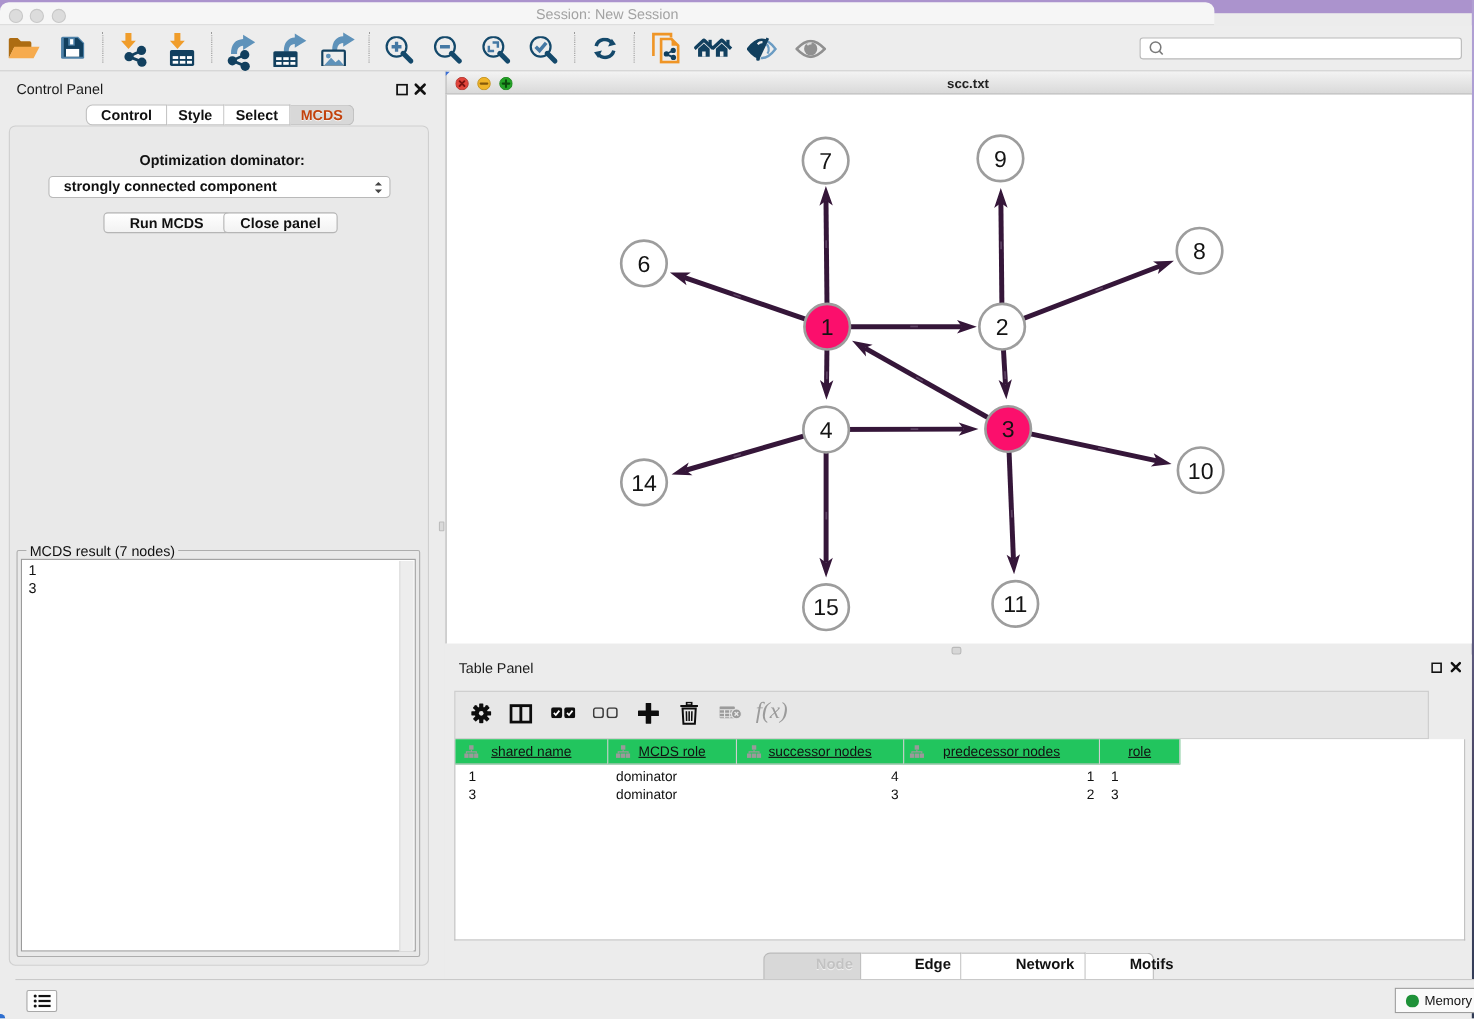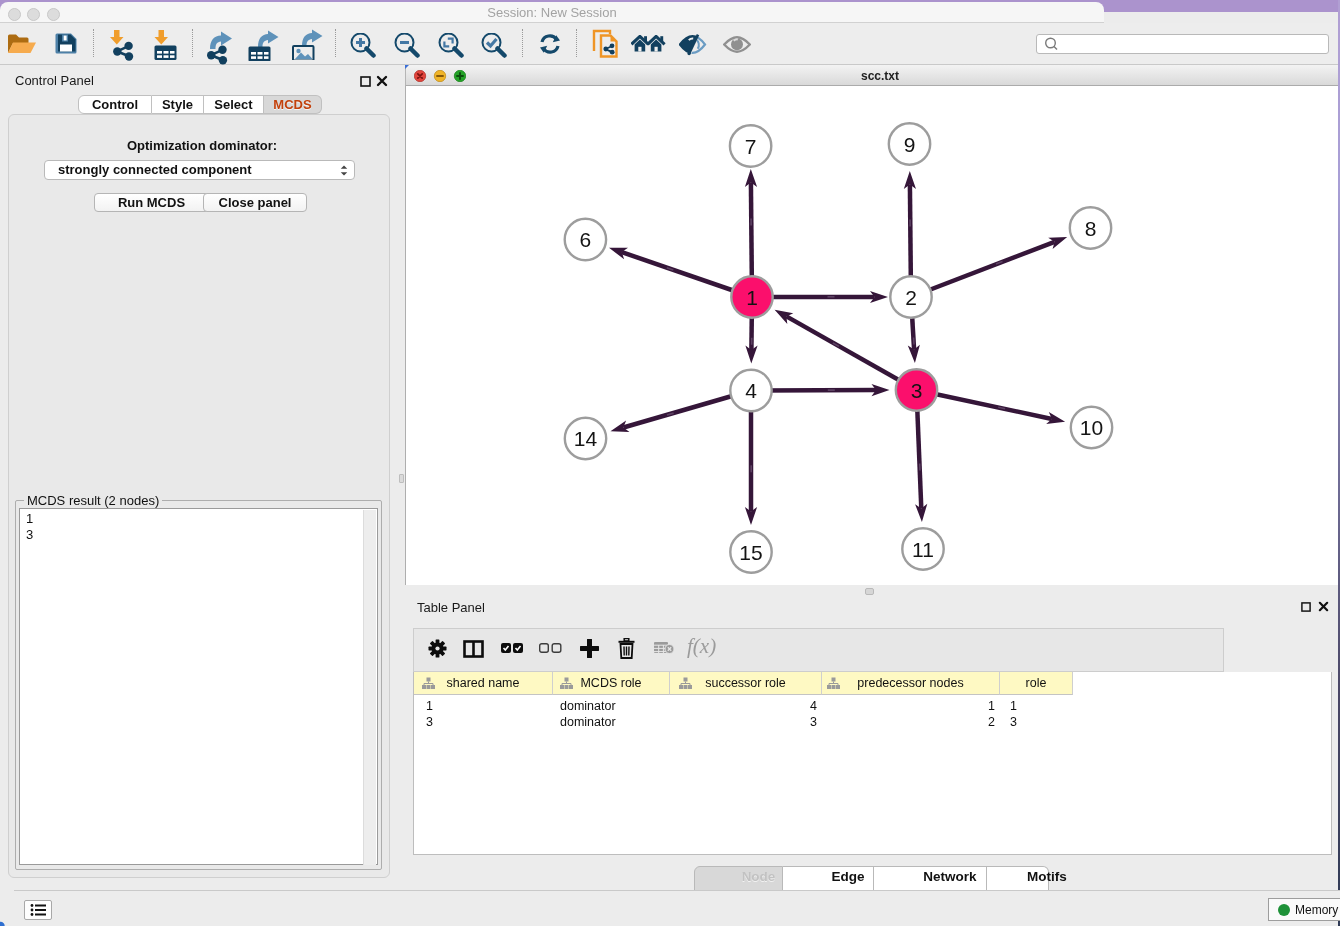--- a/index.html
+++ b/index.html
@@ -34,23 +34,23 @@
 #grpText { position:absolute; left:6px; top:2px; font-size:13px; color:#111; line-height:16px; }
 #grpScroll { position:absolute; right:1px; top:1px; width:13px; height:355px; background:#ededed; border-left:1px solid #dcdcdc; }
 
 #frame { left:405px; top:65px; width:1016px; height:520px; }
 #ftitle { position:absolute; left:0; top:0; width:933px; height:21px; background:linear-gradient(#f3f3f3,#d9d9d9); border-bottom:1px solid #ababab; border-left:1px solid #b5b5b5; }
 #ftext { position:absolute; top:4px; left:8px; width:100%; text-align:center; font-size:12px; font-weight:bold; color:#222; }
 #canvas { position:absolute; left:0; top:21px; width:933px; height:499px; background:#fff; border-left:1px solid #aeaeae; }
 
 #tp { left:405px; top:595px; width:933px; height:295px; background:#ececec; }
 #tpTitle { position:absolute; left:12px; top:5px; font-size:13px; color:#1a1a1a; }
-#tpToolbar { position:absolute; left:8px; top:33px; width:811px; height:44px; background:#e7e7e7; border:1px solid #cdcdcd; }
+#tpToolbar { position:absolute; left:8px; top:33px; width:886px; height:44px; background:#e7e7e7; border:1px solid #cdcdcd; }
 #tpTable { position:absolute; left:8px; top:77px; width:919px; height:183px; background:#fff; border:1px solid #bdbdbd; border-top:none; }
-.th { position:absolute; top:0; height:23px; background:#fef9c3; border-right:1px solid #cfcfcf; border-bottom:1px solid #c4c4c4; font-size:12.5px; color:#111; text-align:center; line-height:22px; }
+.th { position:absolute; top:0; height:23px; background:#22c55e; border-right:1px solid #cfcfcf; border-bottom:1px solid #c4c4c4; font-size:12.5px; color:#111; text-align:center; line-height:22px;text-decoration:underline; }
 .hicon { position:absolute; top:5px; }
 .td { position:absolute; font-size:12.5px; color:#111; height:16px; line-height:16px; }
 .btab2 { font-size:13.5px; font-weight:bold; color:#111; background:#fff; border:1px solid #b9b9b9; border-left:none; height:32px; line-height:19px; text-align:center;padding-left:40px; }
 
 #status { left:0; top:890px; width:1338px; height:28px; background:#ececec; border-top:1px solid #c9c9c9;margin-left:14px; }
 #listbtn { position:absolute; left:10px; top:9px; width:28px; height:20px; background:#fdfdfd; border:1px solid #a8a8a8; border-radius:2px; }
 #membtn { position:absolute; left:1254px; top:7px; width:75px; height:23px; background:#fafafa; border:1px solid #9d9d9d; font-size:12px; color:#111; }
 </style>
 </head>
 <body>
@@ -250,21 +250,21 @@
   <div id="optlabel">Optimization dominator:</div>
   <div id="combo">strongly connected component
     <svg width="10" height="13" style="position:absolute;right:5px;top:3px" viewBox="0 0 10 14">
         <path d="M1.5 5 L5 1.5 L8.5 5 Z" fill="#444"></path>
         <path d="M1.5 9 L5 12.5 L8.5 9 Z" fill="#444"></path>
       </svg>
   </div>
   <div class="btn" style="left:94px; width:115px;">Run MCDS</div>
   <div class="btn" style="left:203px; width:104px;">Close panel</div>
   <div id="grp">
-    <div id="grpLabel">MCDS result (2 nodes)</div>
+    <div id="grpLabel">MCDS result (7 nodes)</div>
     <div id="grpWhite">
       <div id="grpText">1<br>3</div>
       <div id="grpScroll"></div>
     </div>
   </div>
 </div>
 
 <div class="abs" id="frame">
   <div id="ftitle">
     <svg style="position:absolute;left:8px;top:4.5px" width="52" height="12" viewBox="0 0 52 12">
@@ -416,21 +416,21 @@
         </g>
       <circle cx="15.5" cy="7" r="4.5" fill="#9b9b9b" stroke="#e7e7e7" stroke-width="1"></circle>
       <path d="M13.8 5.3 L17.2 8.7 M17.2 5.3 L13.8 8.7" stroke="#e7e7e7" stroke-width="1.3"></path>
     </svg>
 
     <div style="position:absolute;left:273px;top:5px;font-family:'Liberation Serif',serif;font-style:italic;font-size:21px;color:#9b9b9b;">f(x)</div>
   </div>
   <div id="tpTable">
     <div class="th" style="left:0px; width:139px;">shared name</div>
     <div class="th" style="left:139px; width:117px;">MCDS role</div>
-    <div class="th" style="left:256px; width:152px;">successor role</div>
+    <div class="th" style="left:256px; width:152px;">successor nodes</div>
     <div class="th" style="left:408px; width:178px;">predecessor nodes</div>
     <div class="th" style="left:586px; width:73px;">role</div>
     <svg class="hicon" style="left:8px" width="13" height="13" viewBox="0 0 13 13">
         <g fill="#9a9a9a">
           <rect x="4.5" y="0.5" width="4" height="4"></rect>
           <rect x="0" y="8" width="4" height="4"></rect>
           <rect x="4.5" y="8" width="4" height="4"></rect>
           <rect x="9" y="8" width="4" height="4"></rect>
         </g>
         <path d="M6.5 4.5 V6.5 M2 8 V6.5 H11 V8" stroke="#9a9a9a" fill="none"></path>

